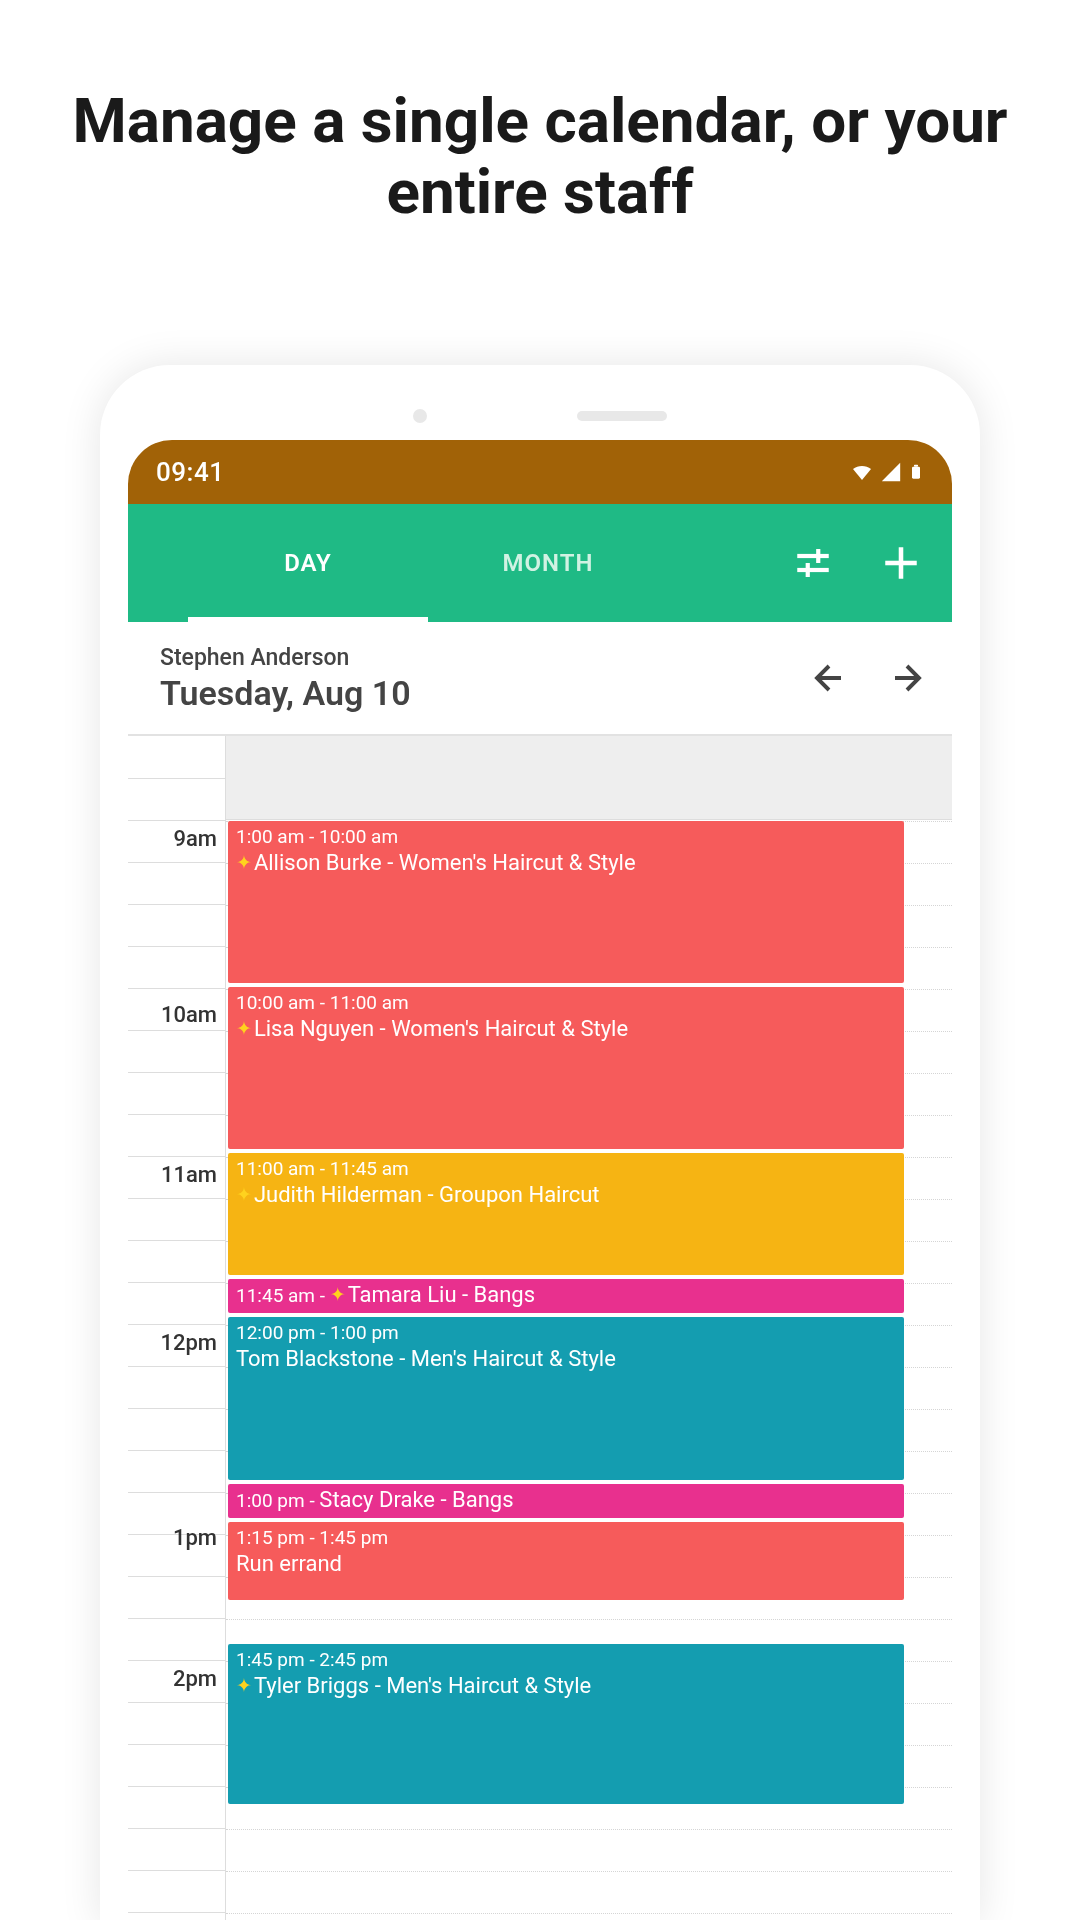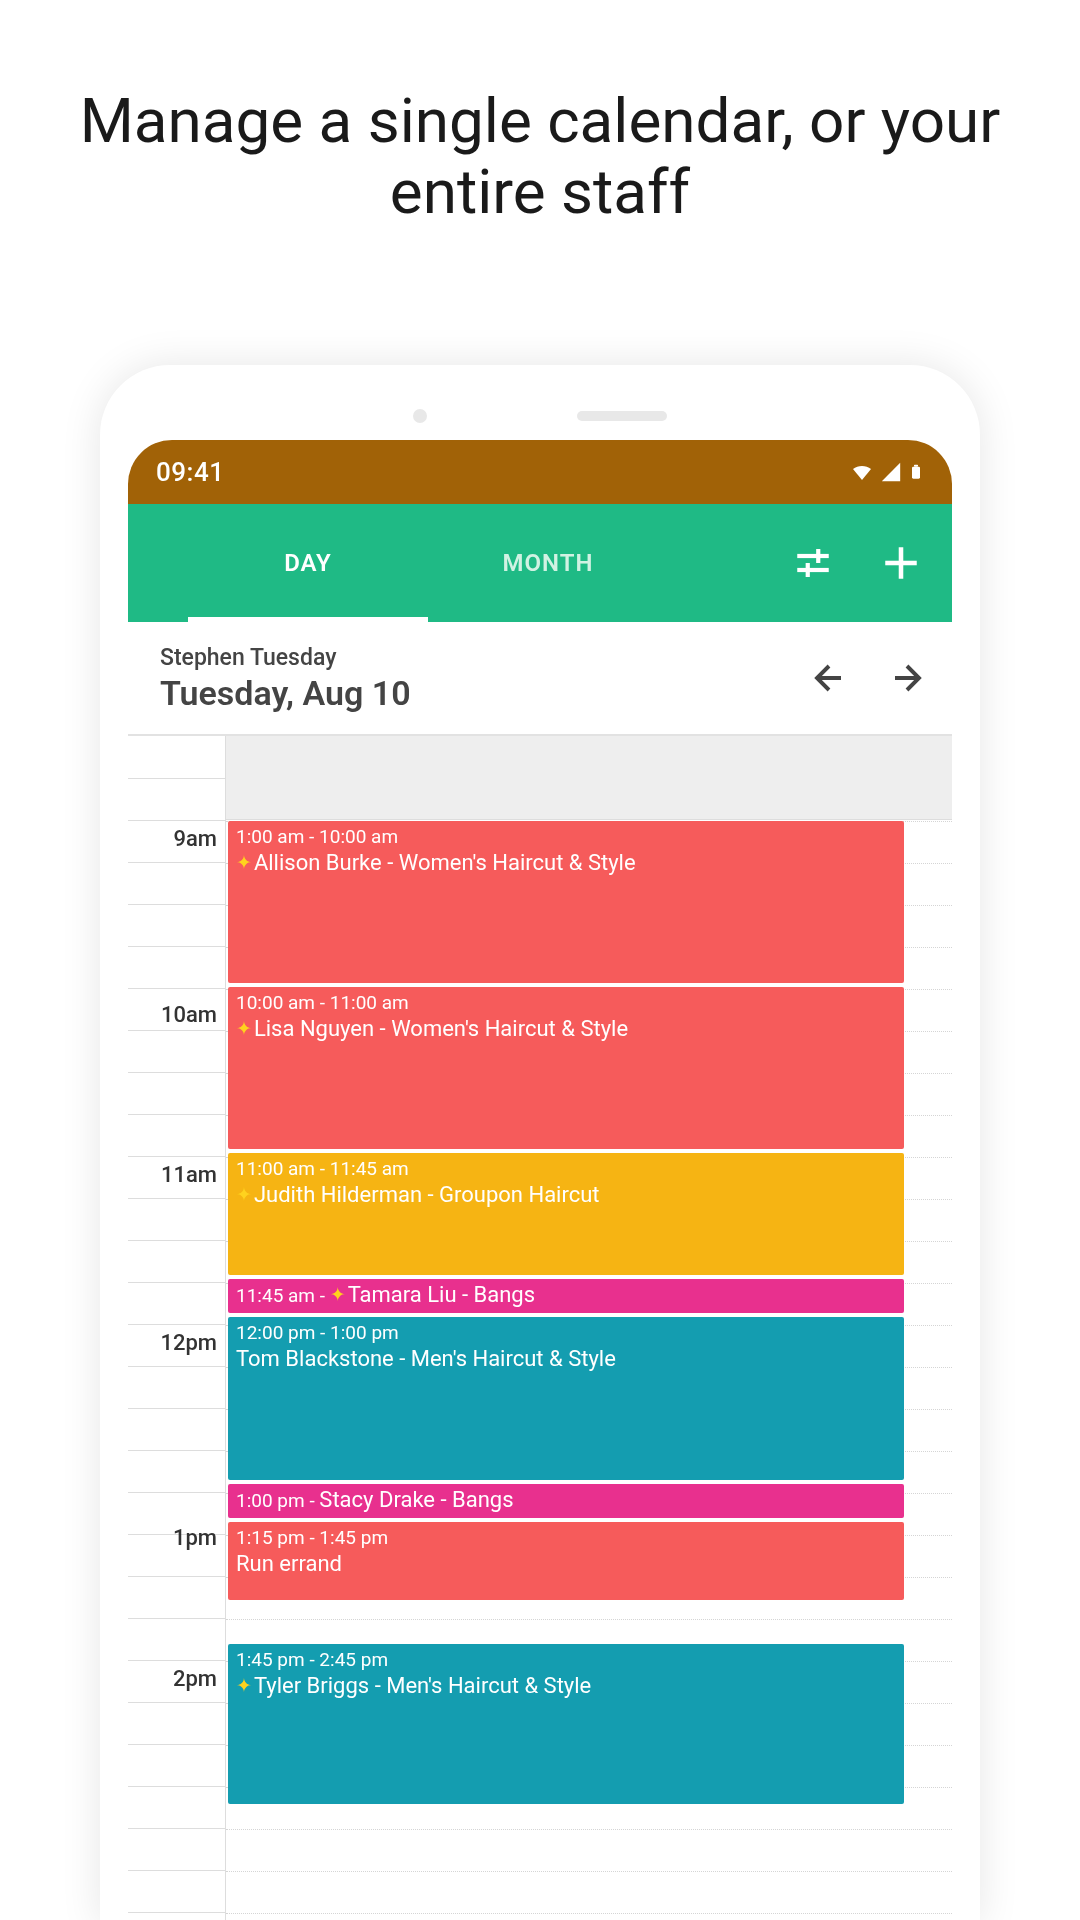--- a/index.html
+++ b/index.html
@@ -6,21 +6,21 @@
   body {
     font-family: -apple-system, BlinkMacSystemFont, 'Segoe UI', Roboto, sans-serif;
     background: #ffffff;
     width: 1080px;
     height: 1920px;
     overflow: hidden;
   }
   .headline {
     text-align: center;
     font-size: 62px;
-    font-weight: 400;
+    font-weight: 700;
     color: #1a1a1a;
     padding: 85px 60px 0;
     line-height: 1.15;
   }
   .phone-wrap {
     position: absolute;
     top: 365px;
     left: 50%;
     transform: translateX(-50%);
     width: 880px;
@@ -234,21 +234,21 @@
         </svg>
         <svg viewBox="0 0 24 24" fill="none" stroke="#fff" stroke-width="2.6">
           <line x1="12" y1="3" x2="12" y2="21"></line>
             <line x1="3" y1="12" x2="21" y2="12"></line>
         </svg>
       </div>
     </div>
 
     <div class="date-header">
       <div class="date-left">
-        <div class="staff-name">Stephen Tuesday</div>
+        <div class="staff-name">Stephen Anderson</div>
         <div class="date-text">Tuesday, Aug 10</div>
       </div>
       <div class="date-nav">
         <svg viewBox="0 0 24 24" fill="none" stroke="#444" stroke-width="2.6">
             <path d="M14 4l-8 8 8 8M6 12h16"></path>
           </svg>
         <svg viewBox="0 0 24 24" fill="none" stroke="#444" stroke-width="2.6">
             <path d="M10 4l8 8-8 8M18 12H2"></path>
           </svg>
       </div>

